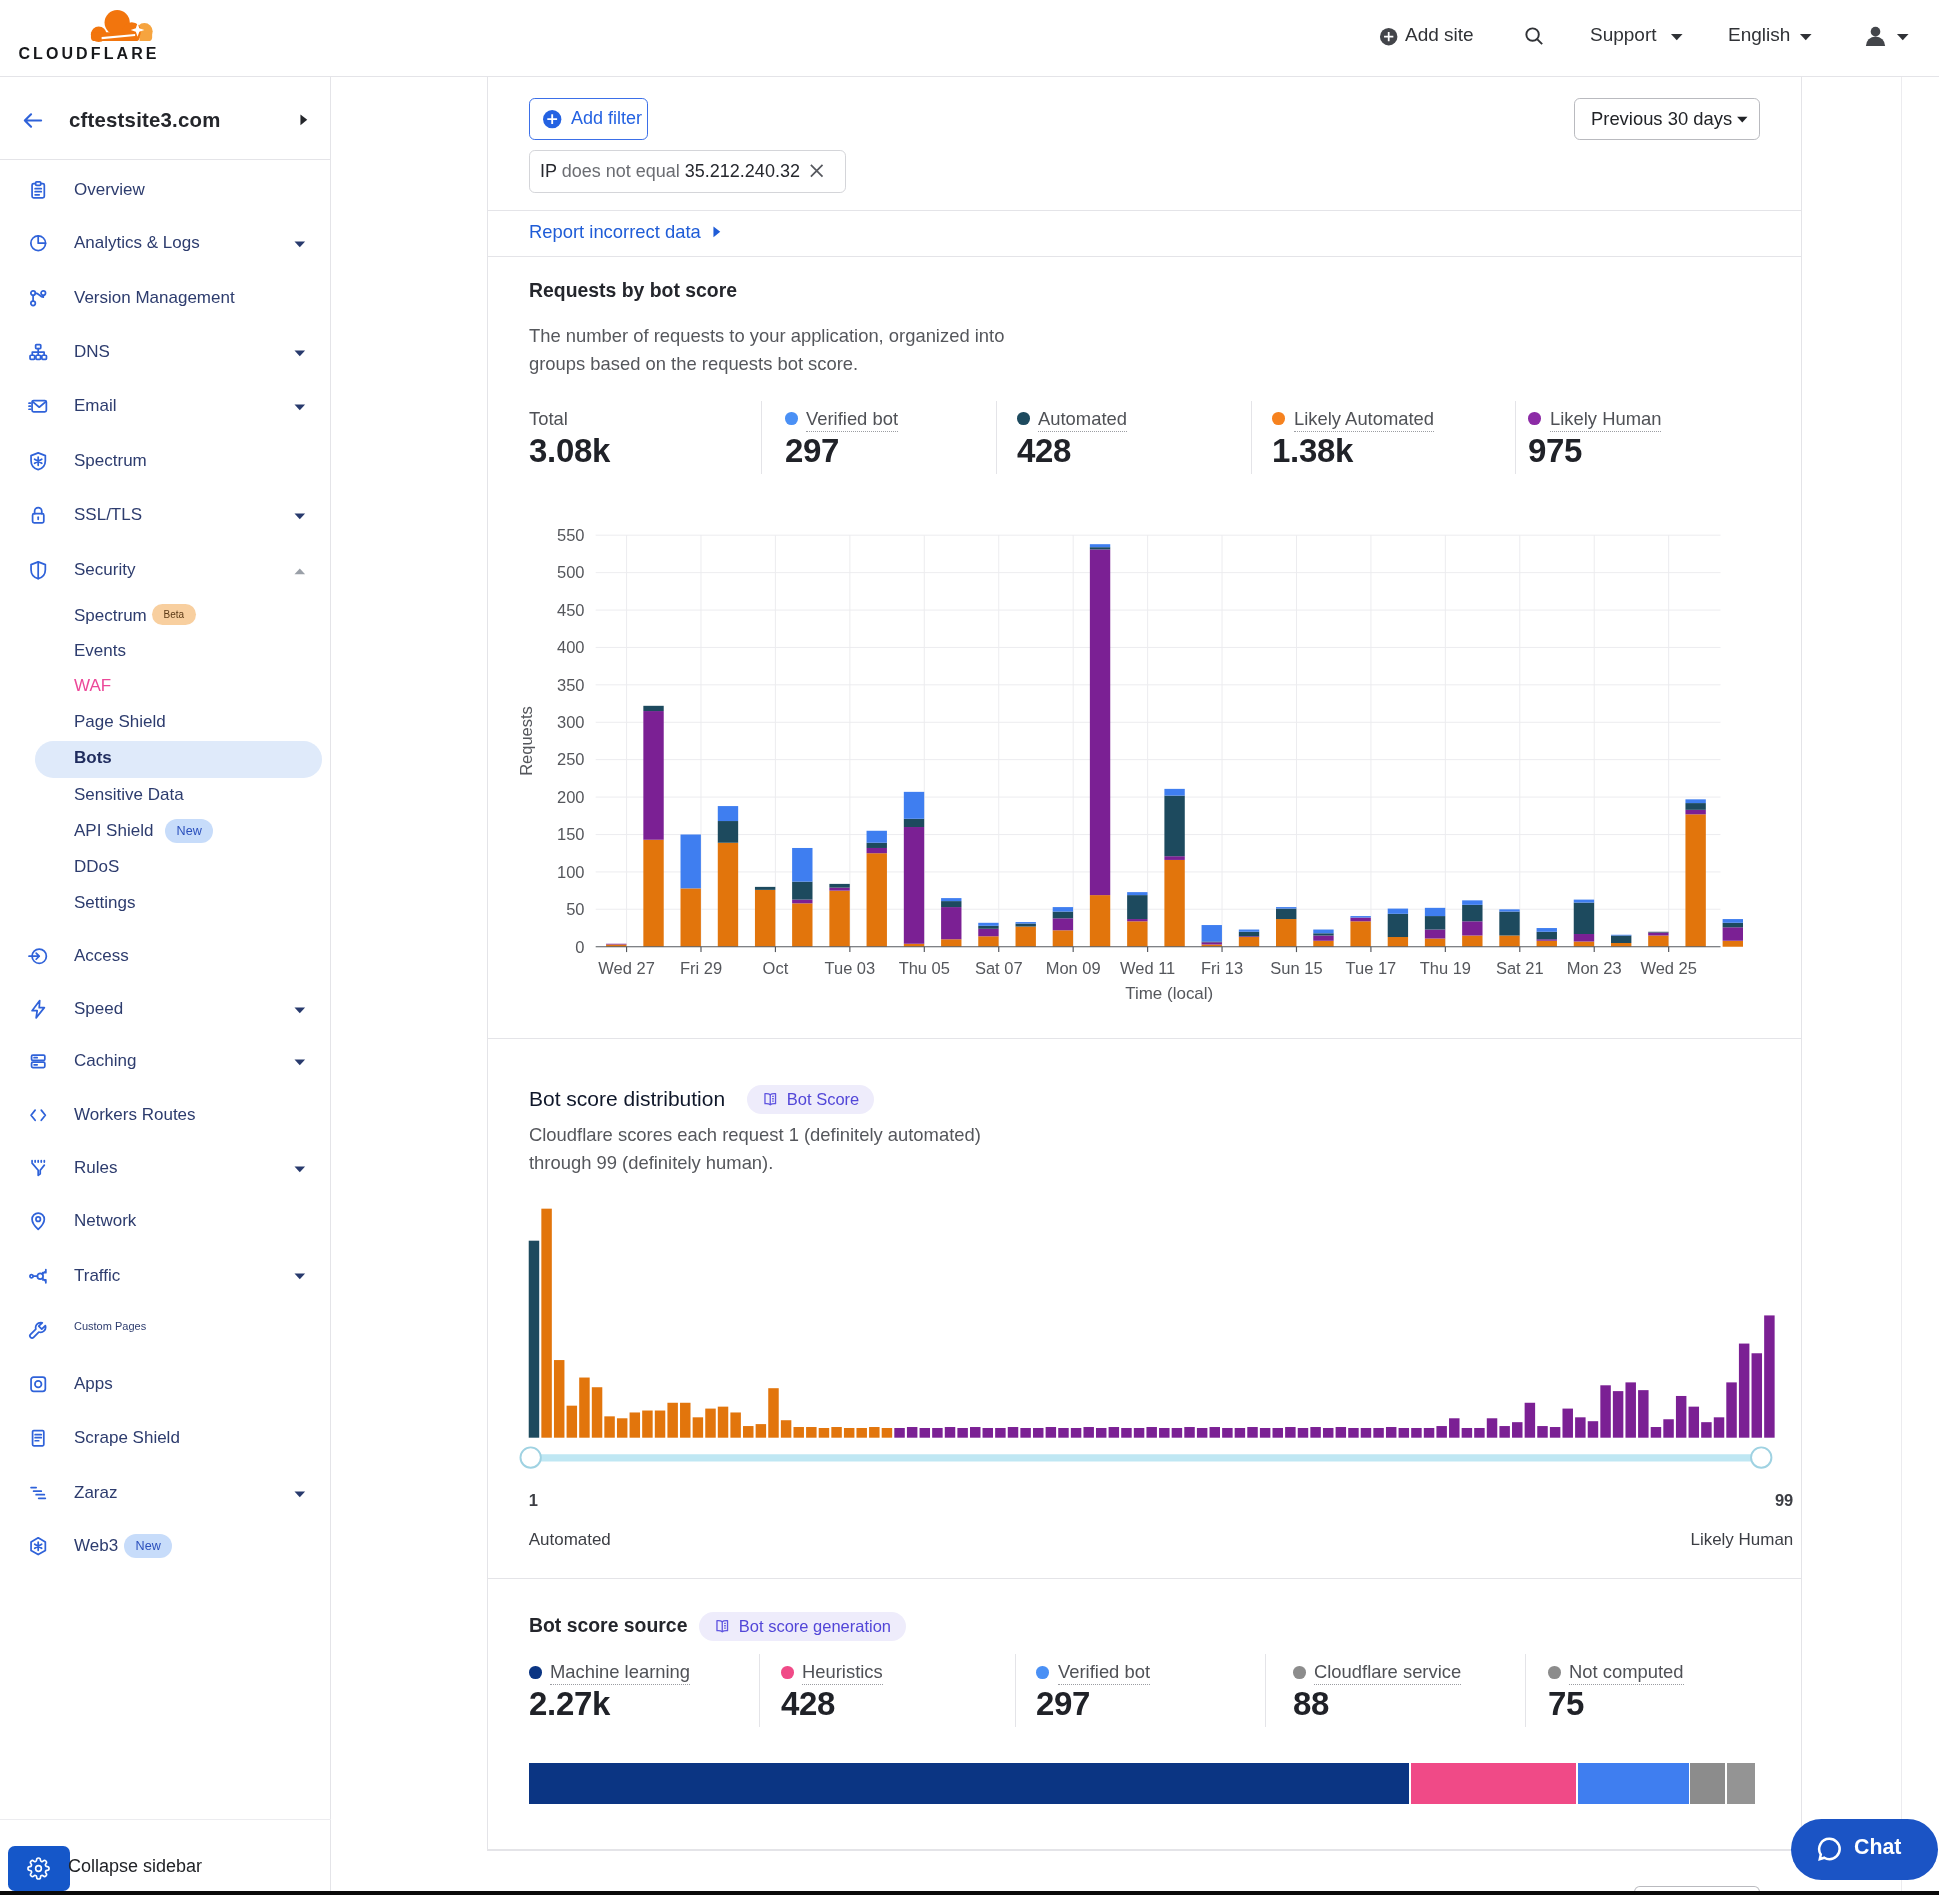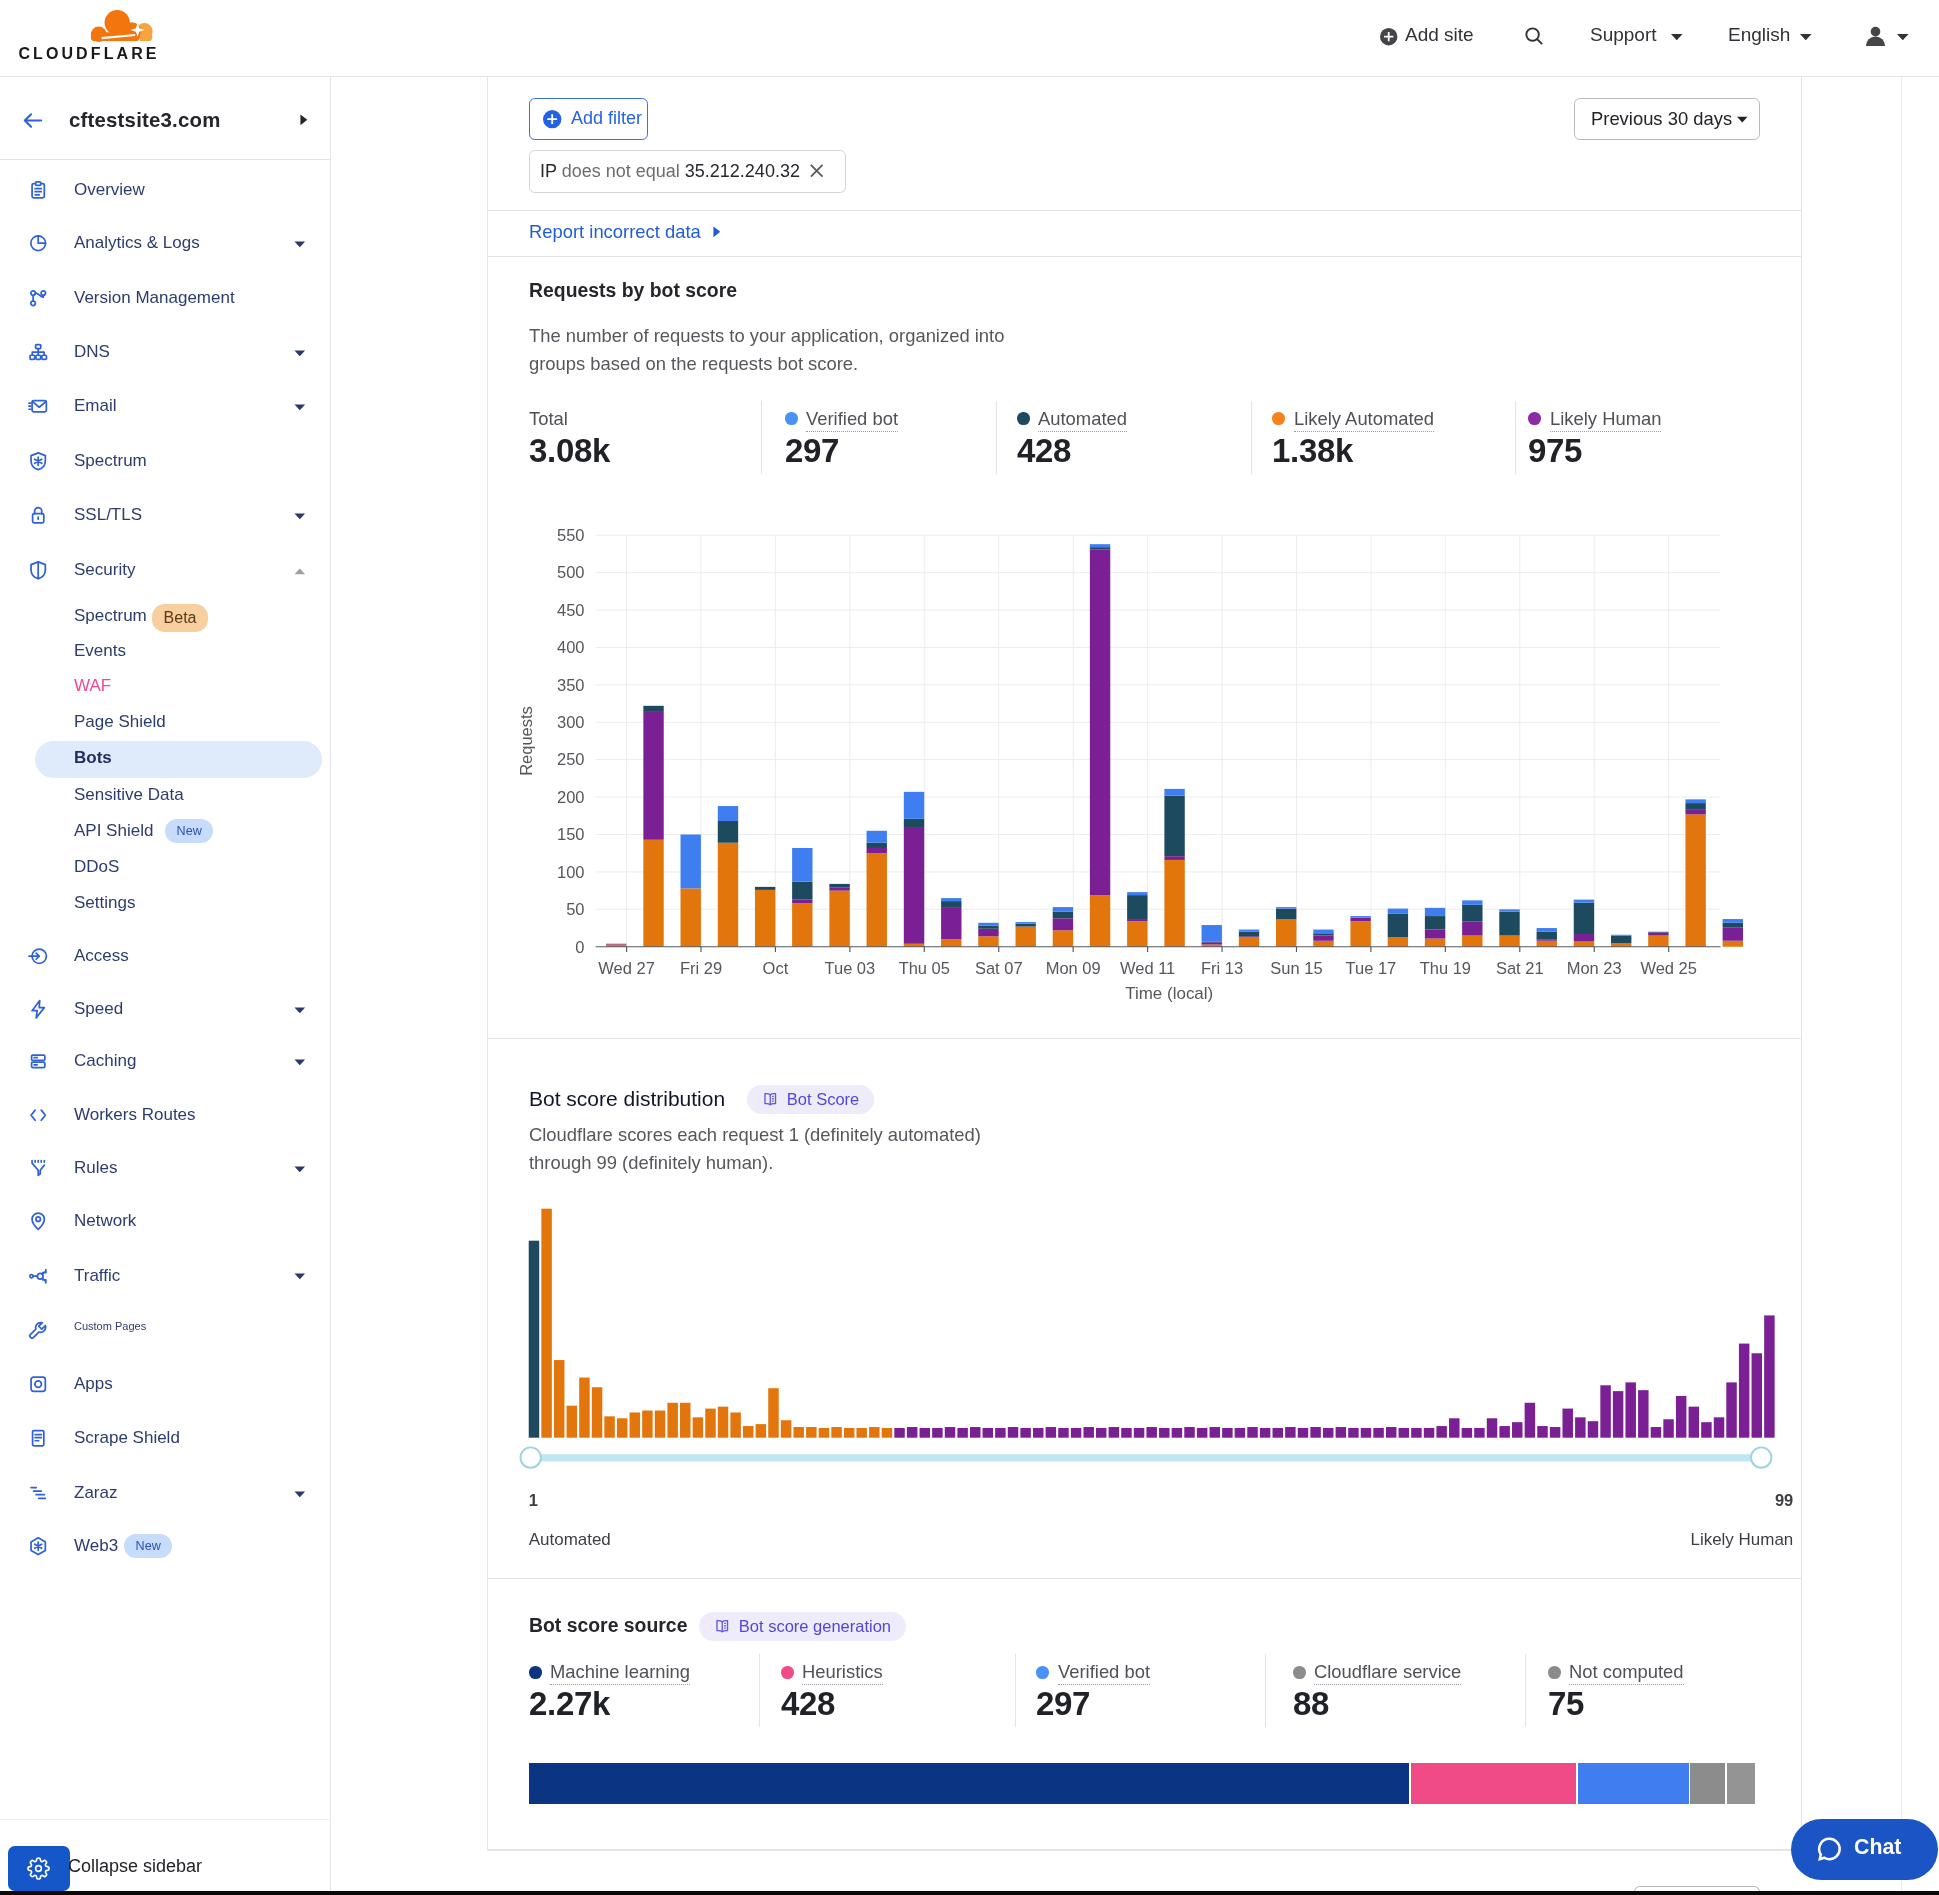--- a/index.html
+++ b/index.html
@@ -195,21 +195,21 @@
     <svg style="position:absolute;left:293px;top:1413px" width="13.6" height="8.7" viewBox="0 0 14 9">
       <path d="M1.5 1.5 L7 7.5 L12.5 1.5 Z" fill="#283a6d"></path>
     </svg>
     <div style="position:absolute;left:28px;top:1459px;width:20.4px;height:20.4px"><svg width="20.4" height="20.4" viewBox="0 0 20 20" fill="none" stroke="#2f62d9" stroke-width="1.7" stroke-linecap="round" stroke-linejoin="round">
         <path d="M10 1.8 L17 5.8 V14.2 L10 18.2 L3 14.2 V5.8 Z"></path>
         <path d="M10 6 V14 M6.6 8 L13.4 12 M13.4 8 L6.6 12"></path>
       </svg></div>
     <div style="position:absolute;left:74px;top:1459px;font-size:17px;color:#2d3c6e">Web3</div>
     <div style="position:absolute;left:124px;top:1457px;background:#c7dcfa;color:#2b50bd;font-size:12.6px;padding:4.9px 11.6px;border-radius:12.6px">New</div>
     <div style="position:absolute;left:74px;top:529px;font-size:17px;color:#2d3c6e">Spectrum</div>
-    <div style="position:absolute;left:152px;top:527px;background:#f8cf9f;color:#5b3a16;font-size:16px;padding:4.9px 11.6px;border-radius:12.6px">Beta</div>
+    <div style="position:absolute;left:152px;top:527px;background:#f8cf9f;color:#5b3a16;font-size:10px;padding:4.9px 11.6px;border-radius:12.6px">Beta</div>
     <div style="position:absolute;left:74px;top:564px;font-size:17px;color:#2d3c6e">Events</div>
     <div style="position:absolute;left:74px;top:599px;font-size:17px;color:#ec4899">WAF</div>
     <div style="position:absolute;left:74px;top:635px;font-size:17px;color:#2d3c6e">Page Shield</div>
     <div style="position:absolute;left:35px;top:664px;width:287px;height:37px;background:#dfeafa;border-radius:18.4px"></div>
     <div style="position:absolute;left:74px;top:671px;font-size:17px;font-weight:bold;color:#1f2c5e">Bots</div>
     <div style="position:absolute;left:74px;top:708px;font-size:17px;color:#2d3c6e">Sensitive Data</div>
     <div style="position:absolute;left:74px;top:744px;font-size:17px;color:#2d3c6e">API Shield</div>
     <div style="position:absolute;left:165px;top:742px;background:#c7dcfa;color:#2b50bd;font-size:12.6px;padding:4.9px 11.6px;border-radius:12.6px">New</div>
     <div style="position:absolute;left:74px;top:780px;font-size:17px;color:#2d3c6e">DDoS</div>
     <div style="position:absolute;left:74px;top:816px;font-size:17px;color:#2d3c6e">Settings</div>

